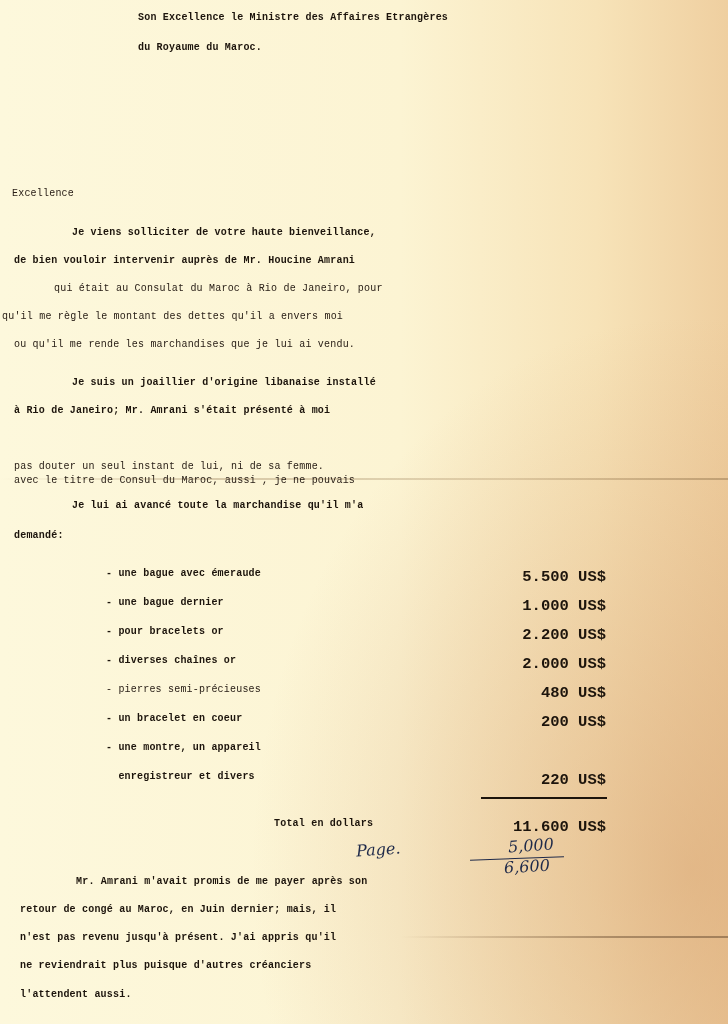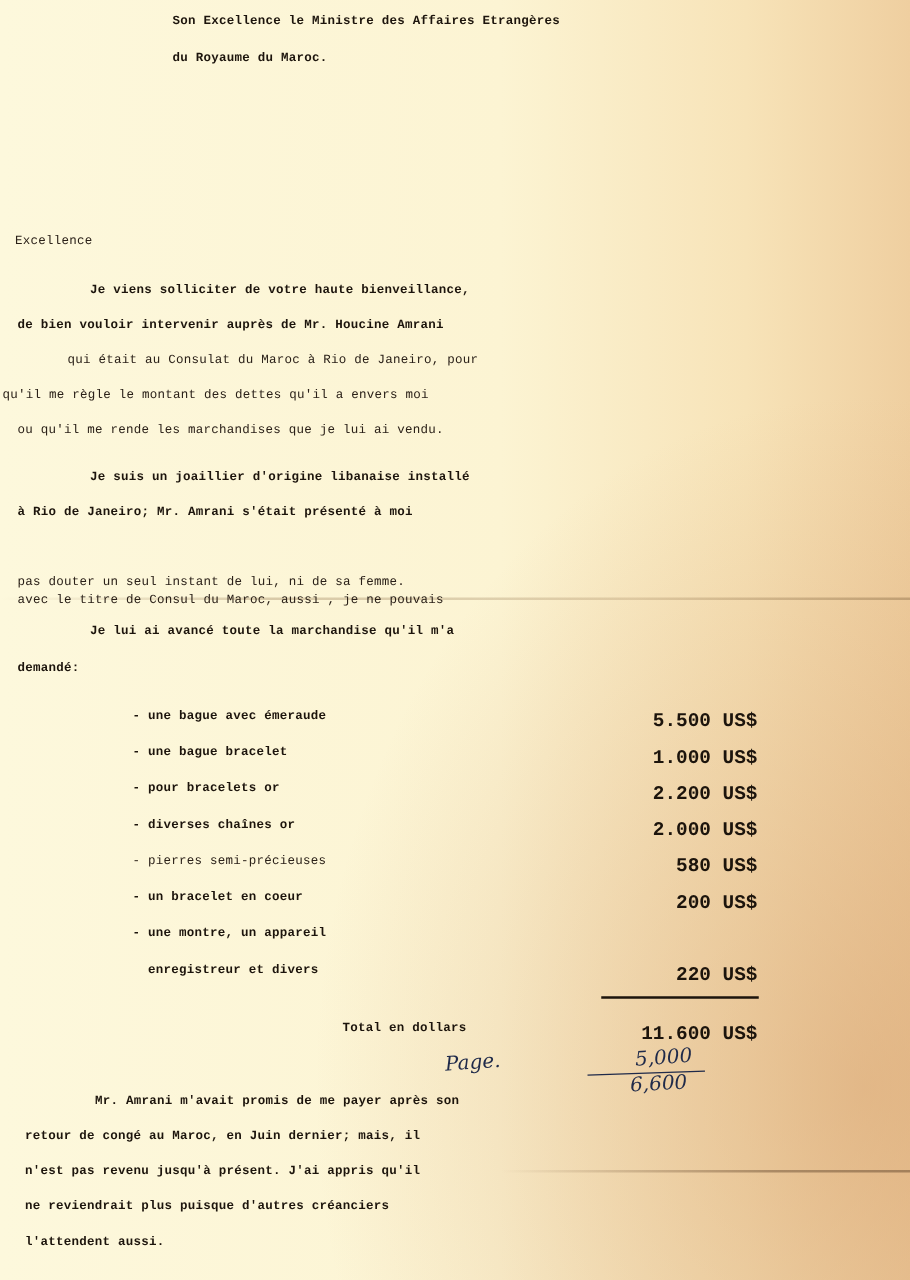--- a/index.html
+++ b/index.html
@@ -97,34 +97,34 @@
   <div class="line" style="left:72px; top:500px;">Je lui ai avancé toute la marchandise qu'il m'a</div>
   <div class="line" style="left:14px; top:530px;">demandé:</div>
 </div>
 
 <div>
   <div>
     <div class="line" style="left:106px; top:568px;">- une bague avec émeraude</div>
     <div class="amount" style="top:568px;">5.500 US$</div>
   </div>
   <div>
-    <div class="line" style="left:106px; top:597px;">- une bague bracelet</div>
+    <div class="line" style="left:106px; top:597px;">- une bague dernier</div>
     <div class="amount" style="top:597px;">1.000 US$</div>
   </div>
   <div>
     <div class="line" style="left:106px; top:626px;">- pour bracelets or</div>
     <div class="amount" style="top:626px;">2.200 US$</div>
   </div>
   <div>
     <div class="line" style="left:106px; top:655px;">- diverses chaînes or</div>
     <div class="amount" style="top:655px;">2.000 US$</div>
   </div>
   <div>
     <div class="line light" style="left:106px; top:684px;text-align:center;">- pierres semi-précieuses</div>
-    <div class="amount" style="top:684px;">580 US$</div>
+    <div class="amount" style="top:684px;">480 US$</div>
   </div>
   <div>
     <div class="line" style="left:106px; top:713px;">- un bracelet en coeur</div>
     <div class="amount" style="top:713px;">200 US$</div>
   </div>
   <div>
     <div class="line" style="left:106px; top:742px;">- une montre, un appareil</div>
     <div class="amount" style="top:742px;"></div>
   </div>
   <div>

